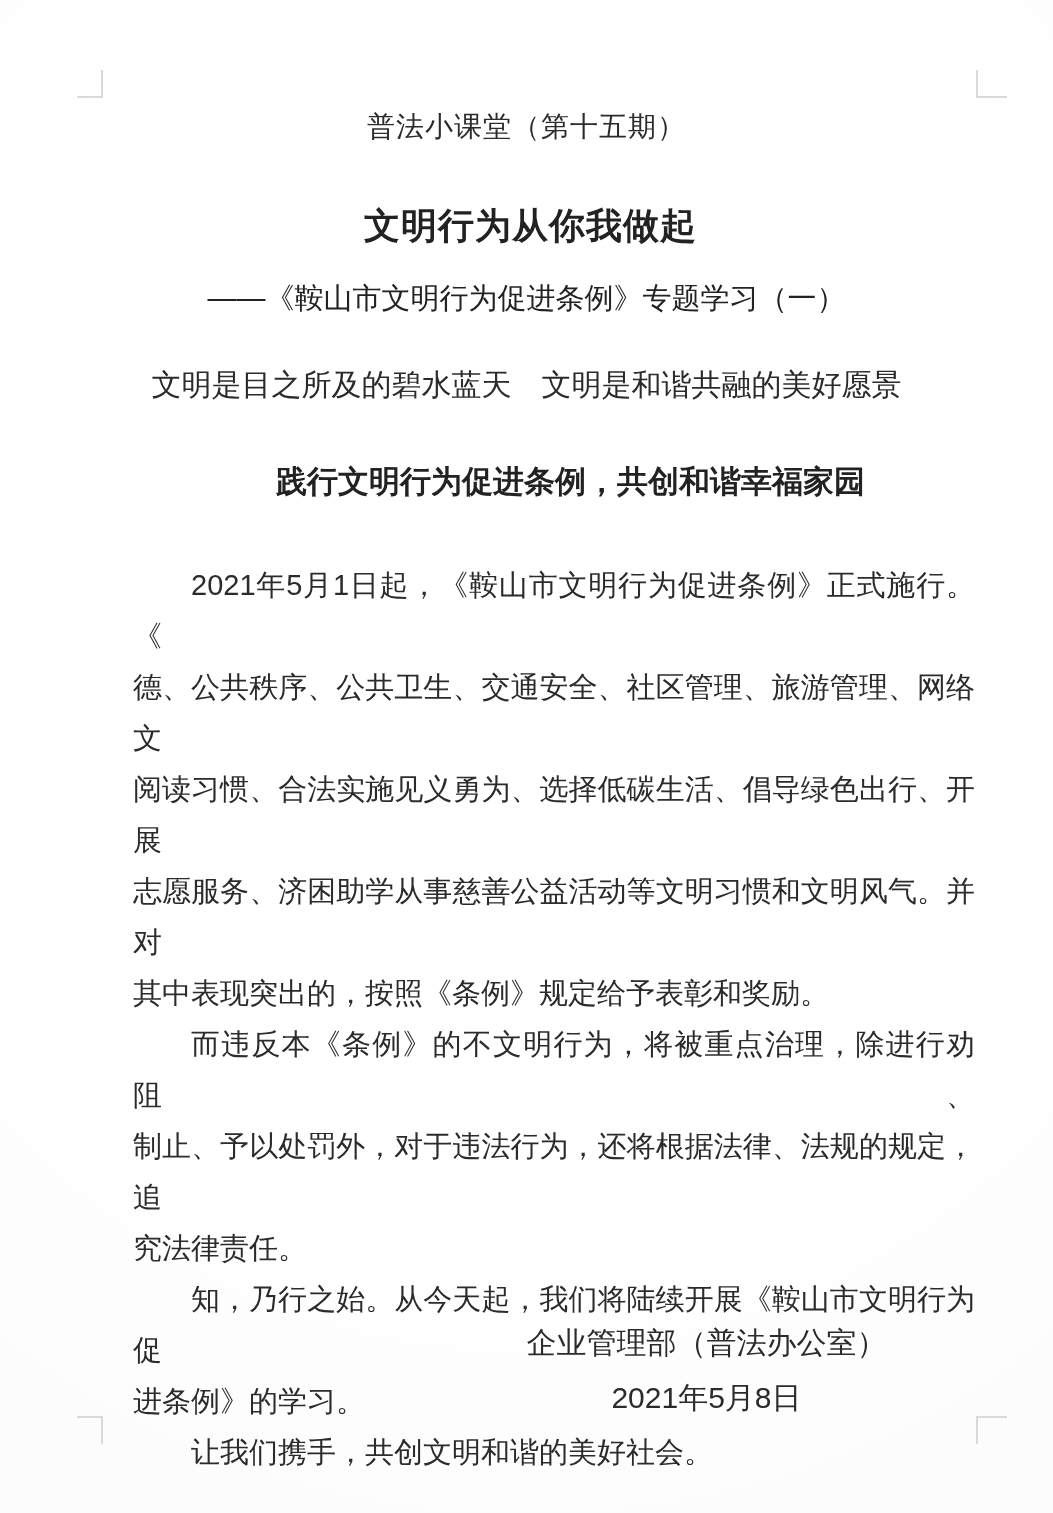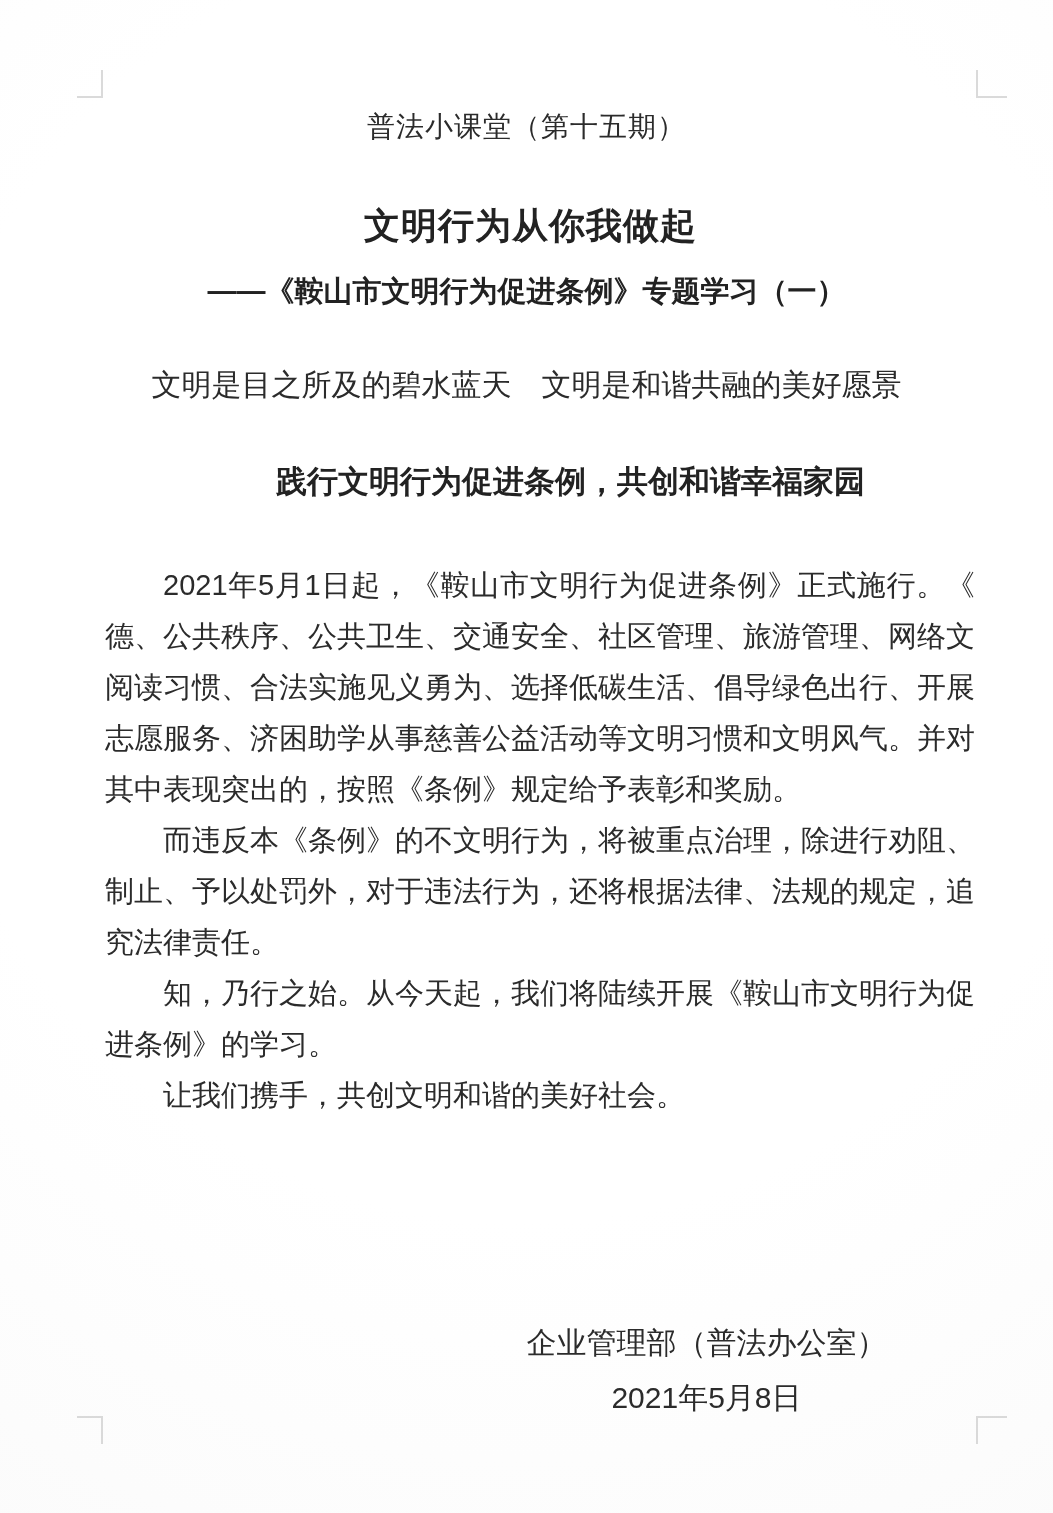--- a/index.html
+++ b/index.html
@@ -61,25 +61,25 @@
     top: 203px; left: 4px; width: 100%;
     text-align: center;
     font-size: 36px;
     line-height: 46px;
     font-weight: bold;
     letter-spacing: 1px;
     color: #222;
   }
   .doc-subtitle {
     position: absolute;
-    top: 273px; left: 0; width: 100%;
+    top: 280px; left: 0; width: 100%;
     text-align: center;
     font-size: 29px;
     line-height: 36px;
-    font-weight: bold;
+    font-weight: normal;
     color: #222;
   }
   .slogans {
     position: absolute;
     top: 360px; left: 0; width: 100%;
     text-align: center;
     font-size: 30px;
     line-height: 50px;
   }
   .slogan-emphasis {
@@ -98,20 +98,21 @@
     top: 560px;
     left: 105px;
     width: 870px;
     font-size: 29px;
     line-height: 51px;
   }
   .para { margin: 0; }
   .para-line {
     text-align: justify;
     text-align-last: justify;
+    margin-left: 28px;
   }
   .para-line.last {
     text-align-last: left;
   }
   .para-line.indent {
     text-indent: 2em;
   }
 
   .footer {
     position: absolute;

